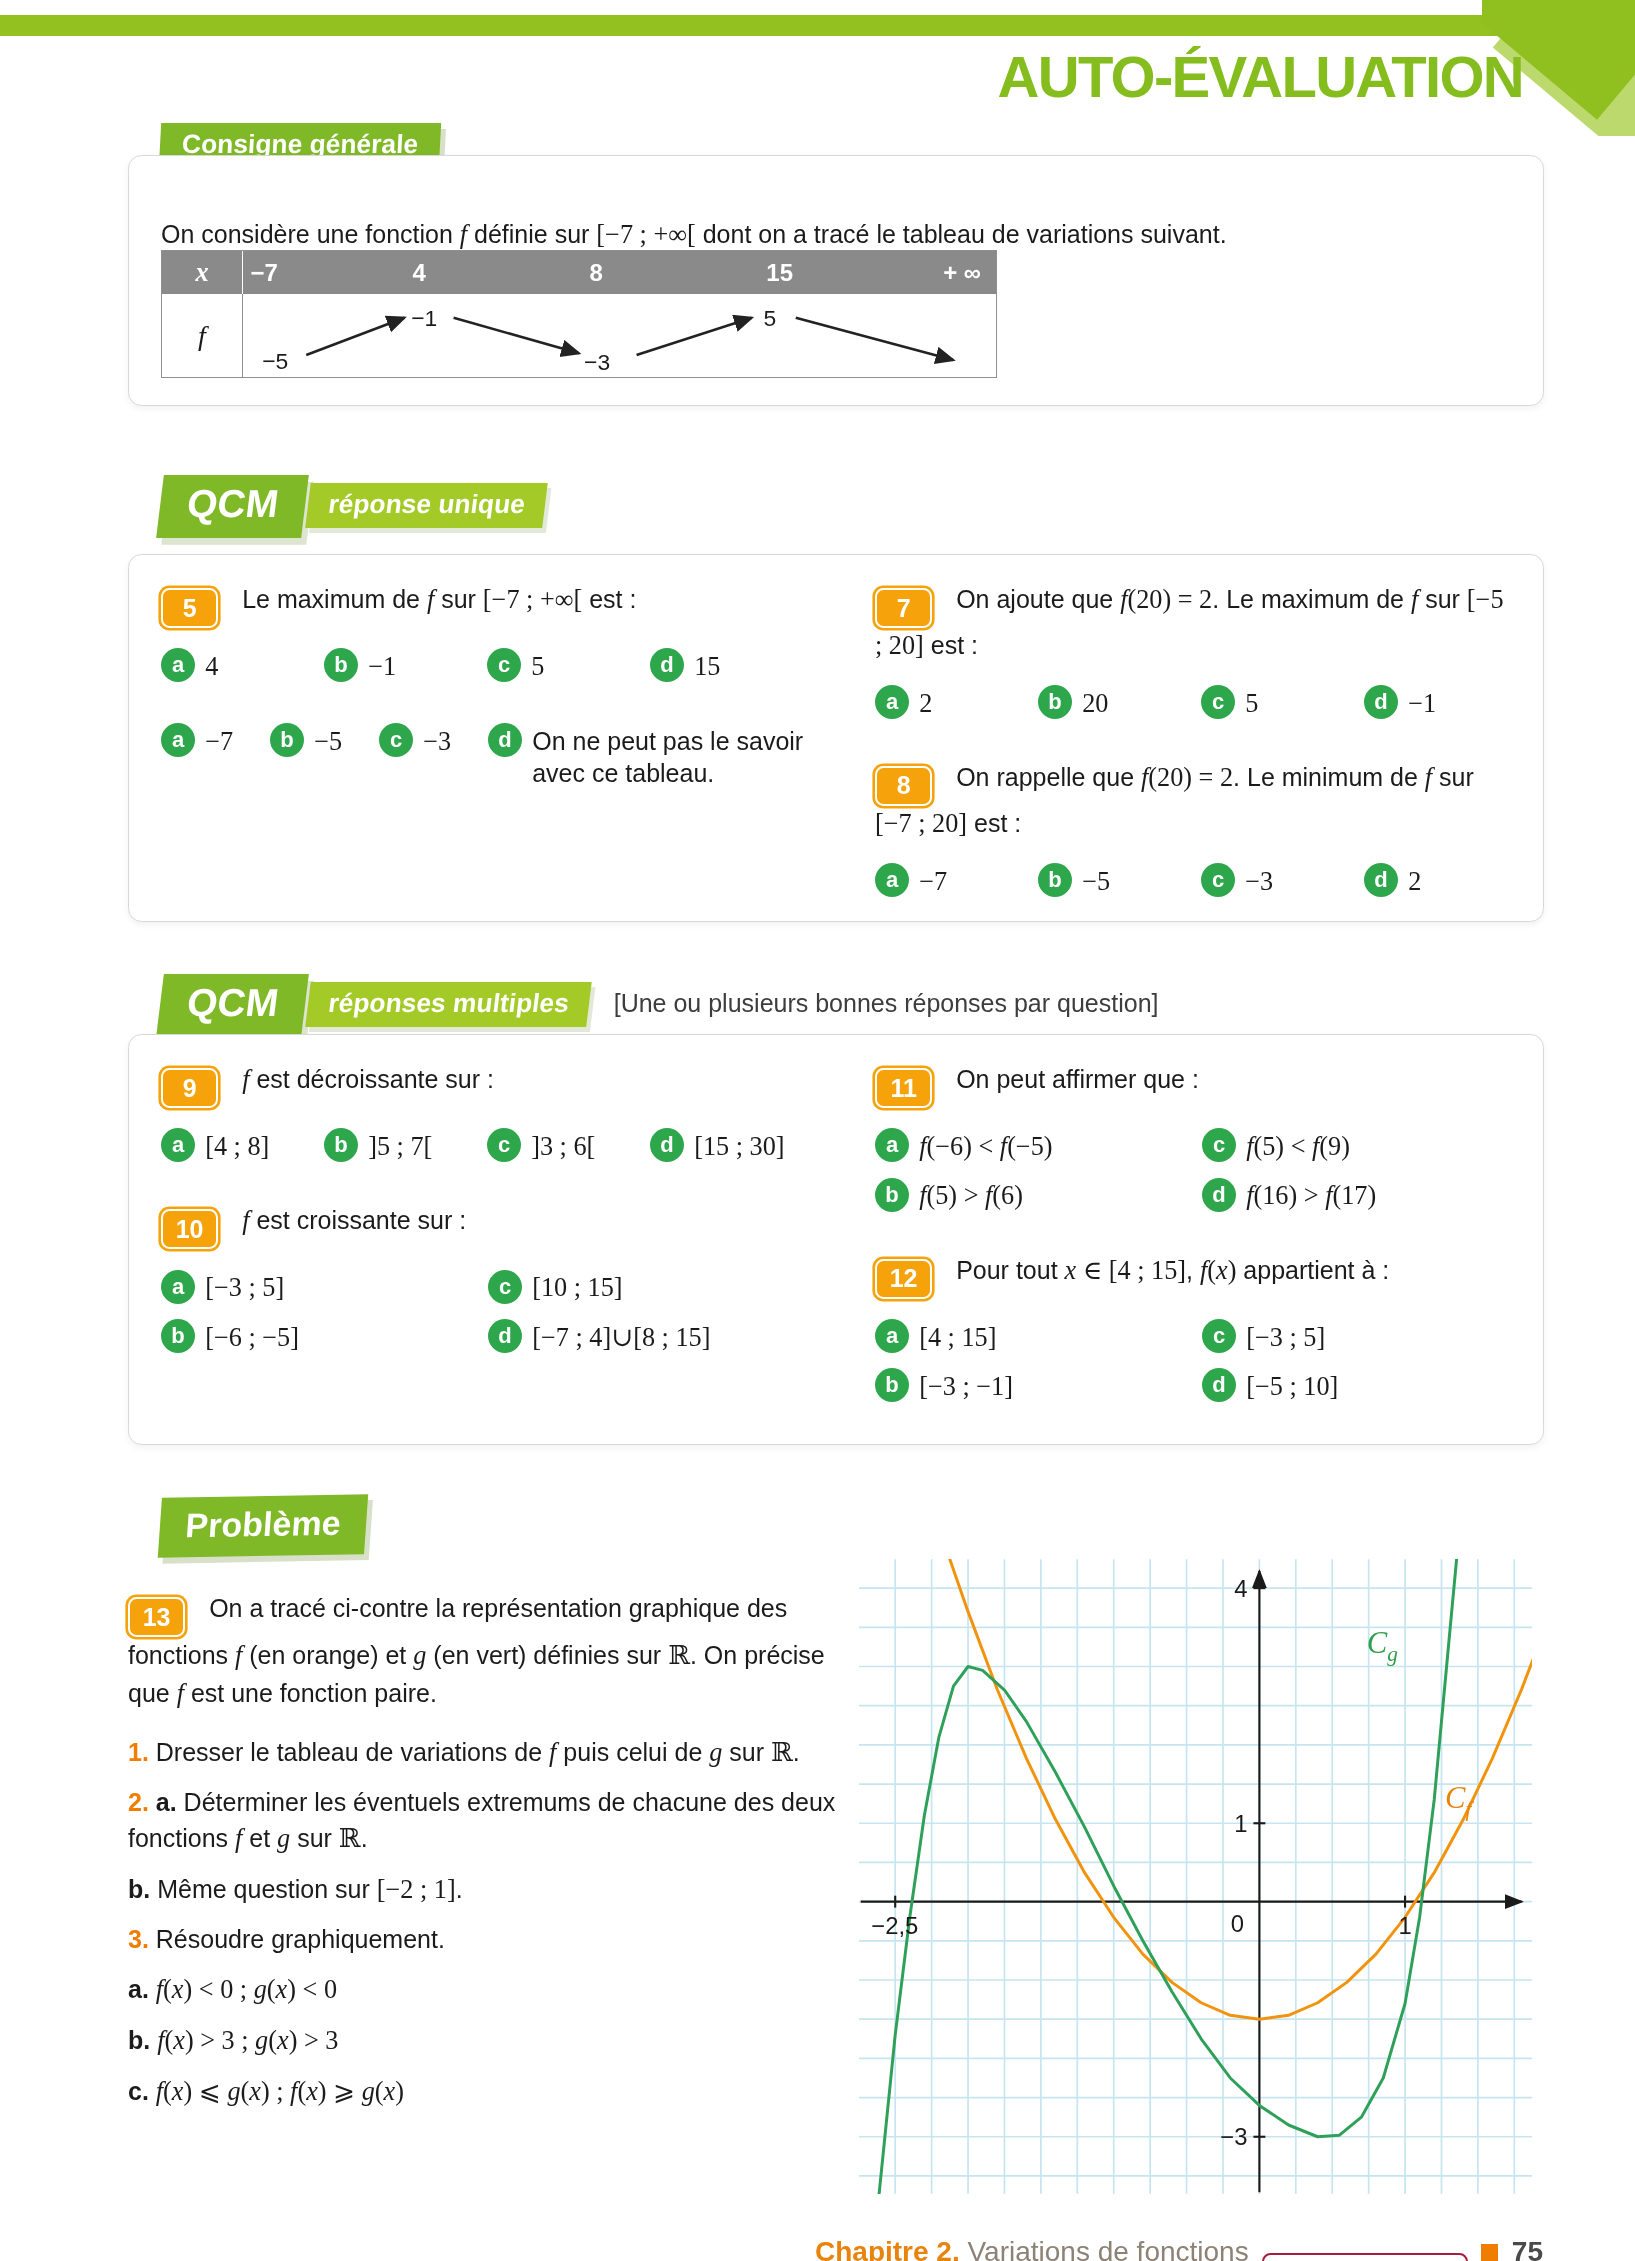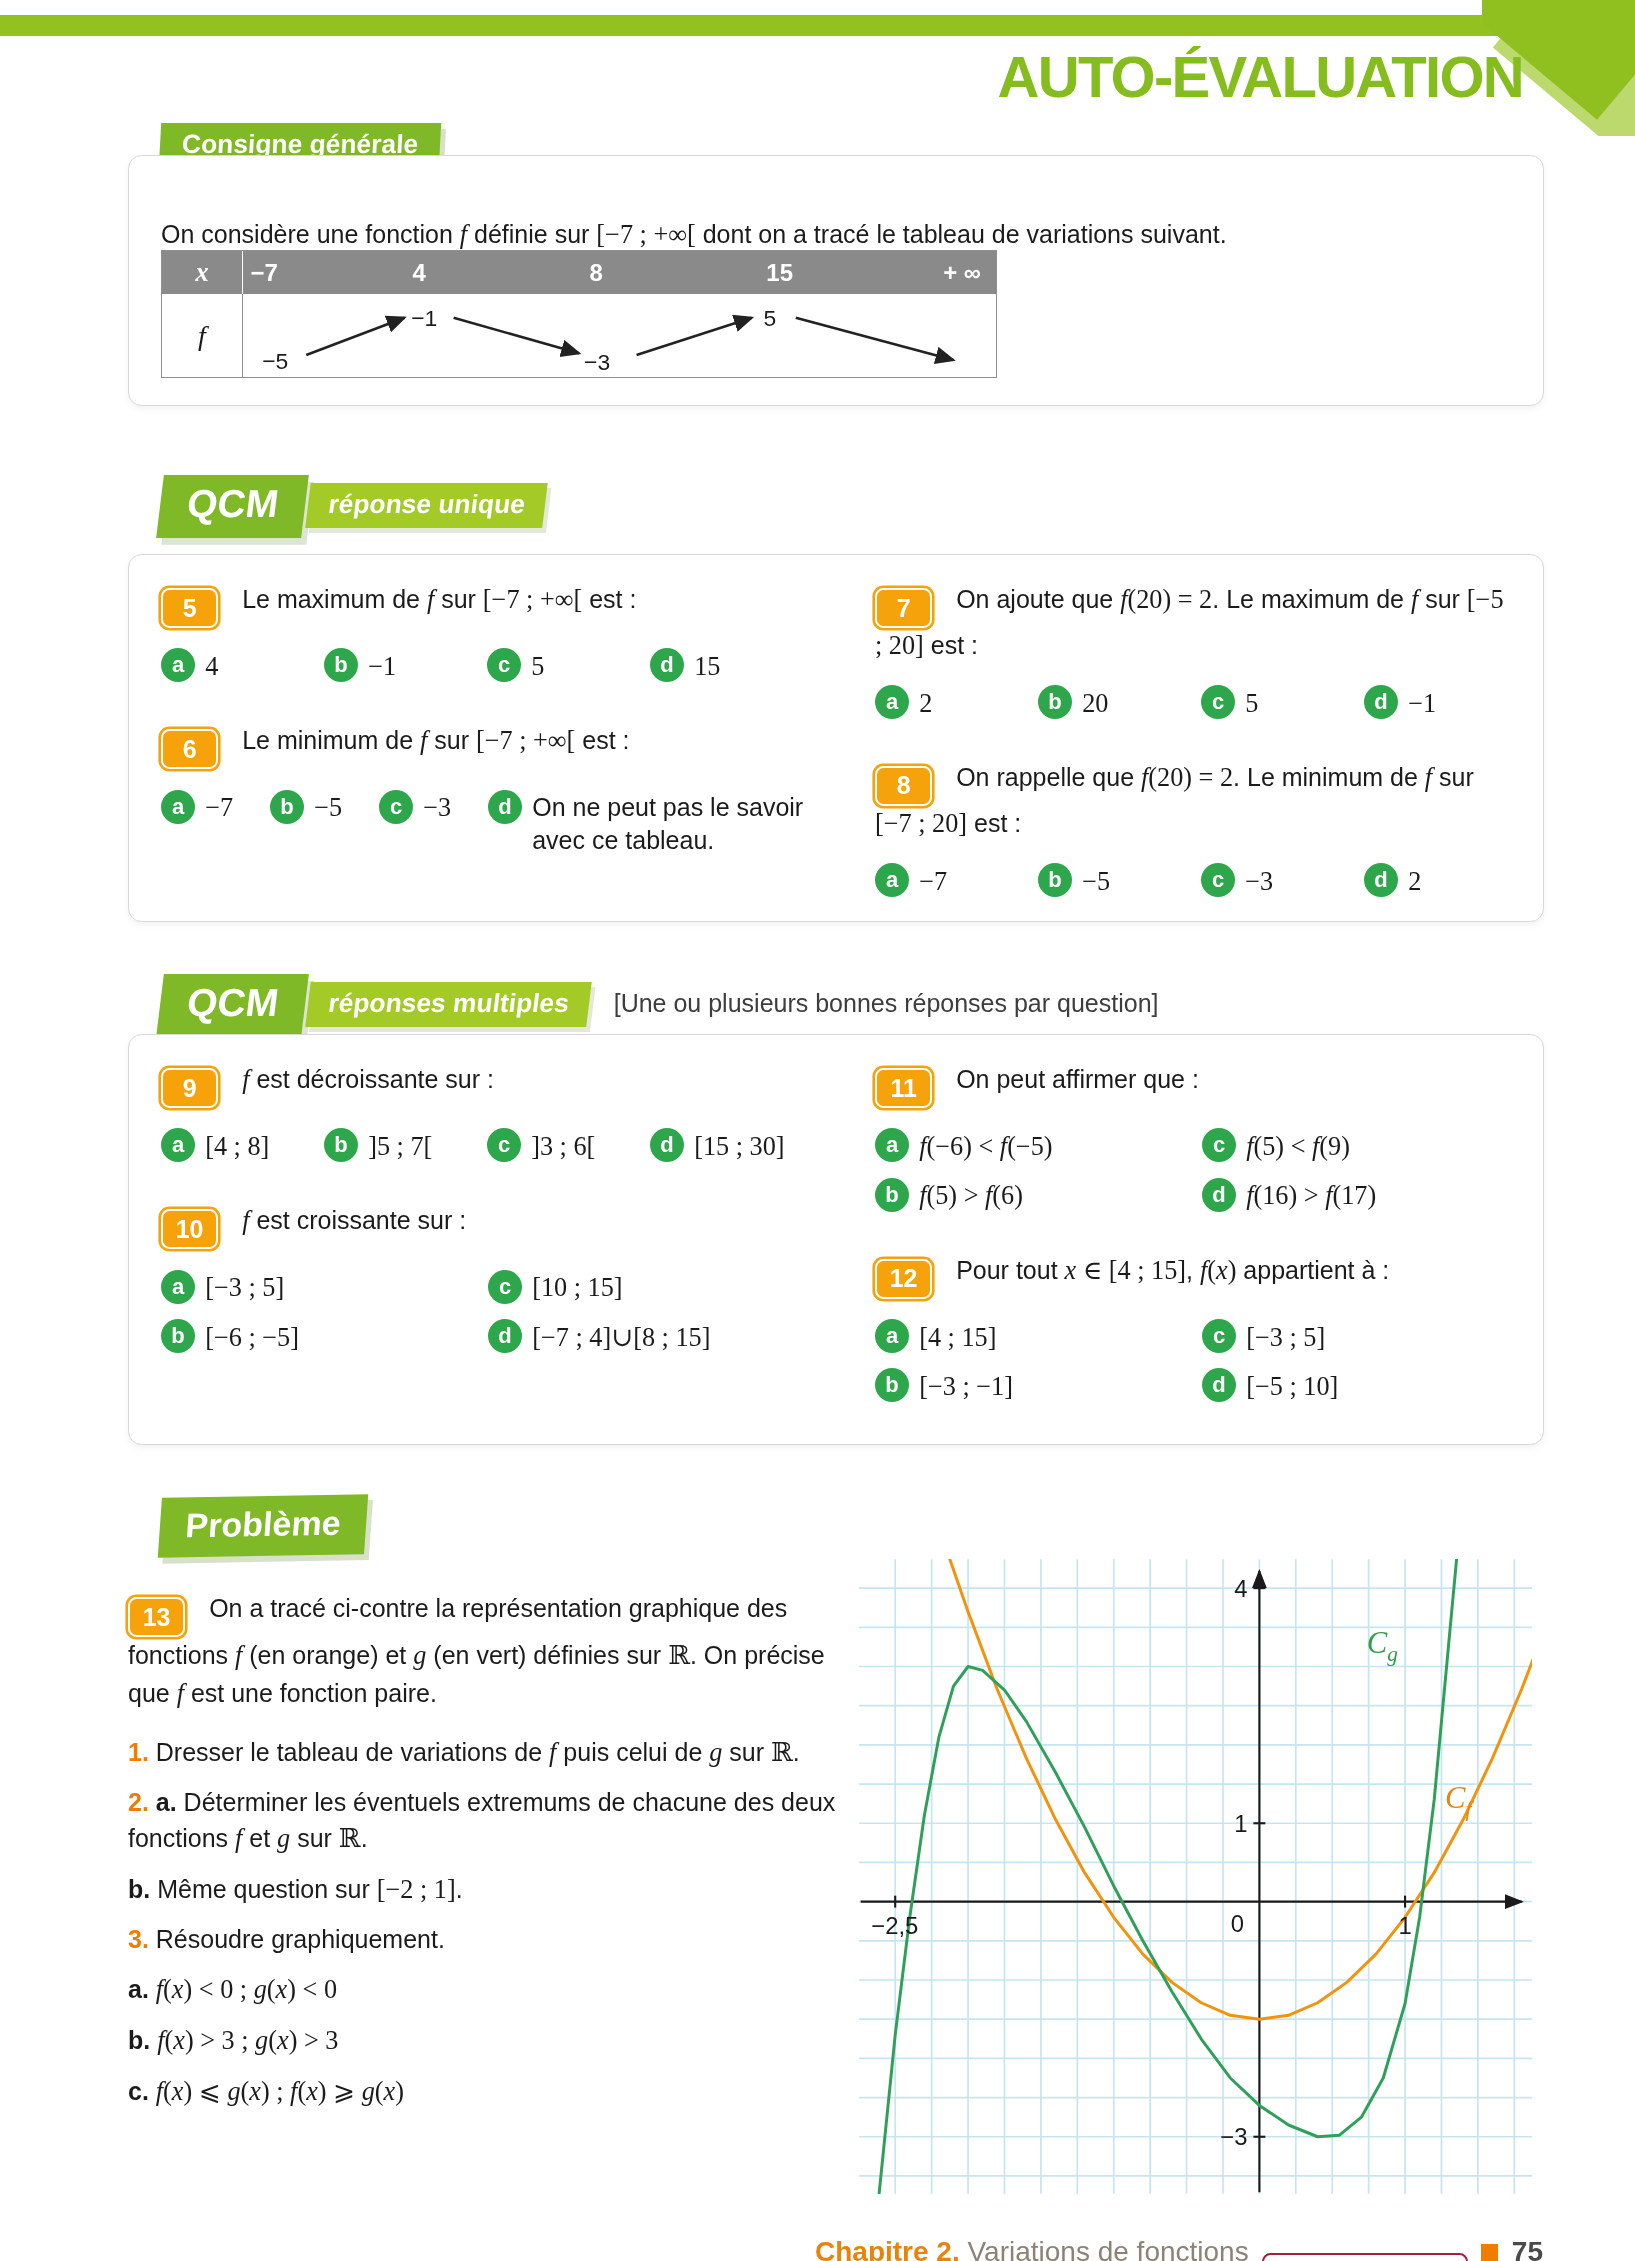--- a/index.html
+++ b/index.html
@@ -165,24 +165,20 @@
         <span class="answer">
             <span class="letter">c</span>
             <span class="atext"><span class="seg-n">5</span></span>
           </span>
         <span class="answer">
             <span class="letter">d</span>
             <span class="atext"><span class="seg-n">15</span></span>
           </span>
       </div>
 
-      <p class="qpara">
-        <span class="qbadge">6</span>
-        <span class="qtext"><span>Le minimum de </span><span class="seg-i">f</span><span> sur </span><span class="seg-n">[−7 ; +∞[</span><span> est :</span></span>
-      </p>
       <div class="answers cols4b">
         <span class="answer">
             <span class="letter">a</span>
             <span class="atext"><span class="seg-n">−7</span></span>
           </span>
         <span class="answer">
             <span class="letter">b</span>
             <span class="atext"><span class="seg-n">−5</span></span>
           </span>
         <span class="answer">

